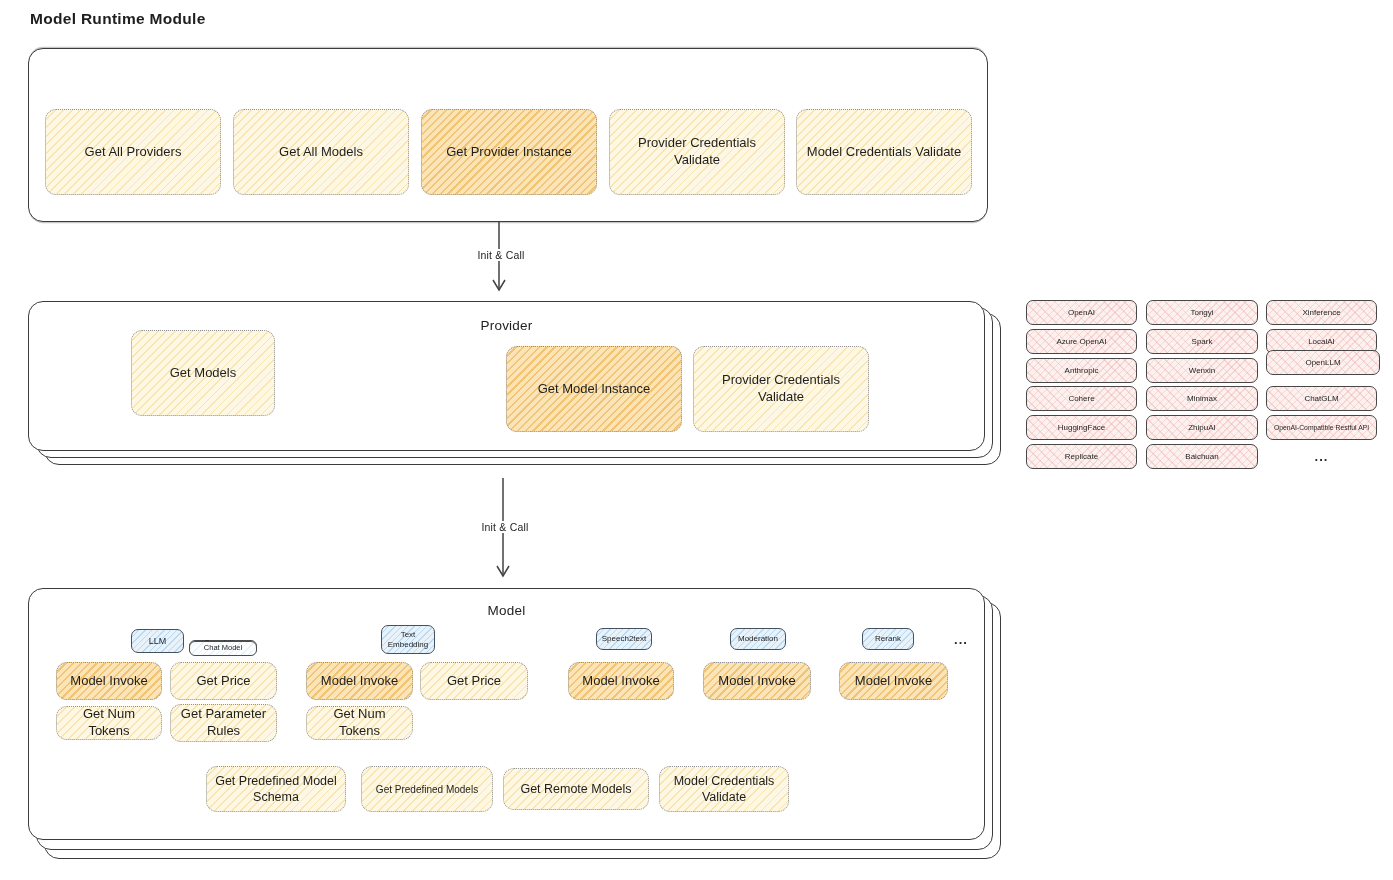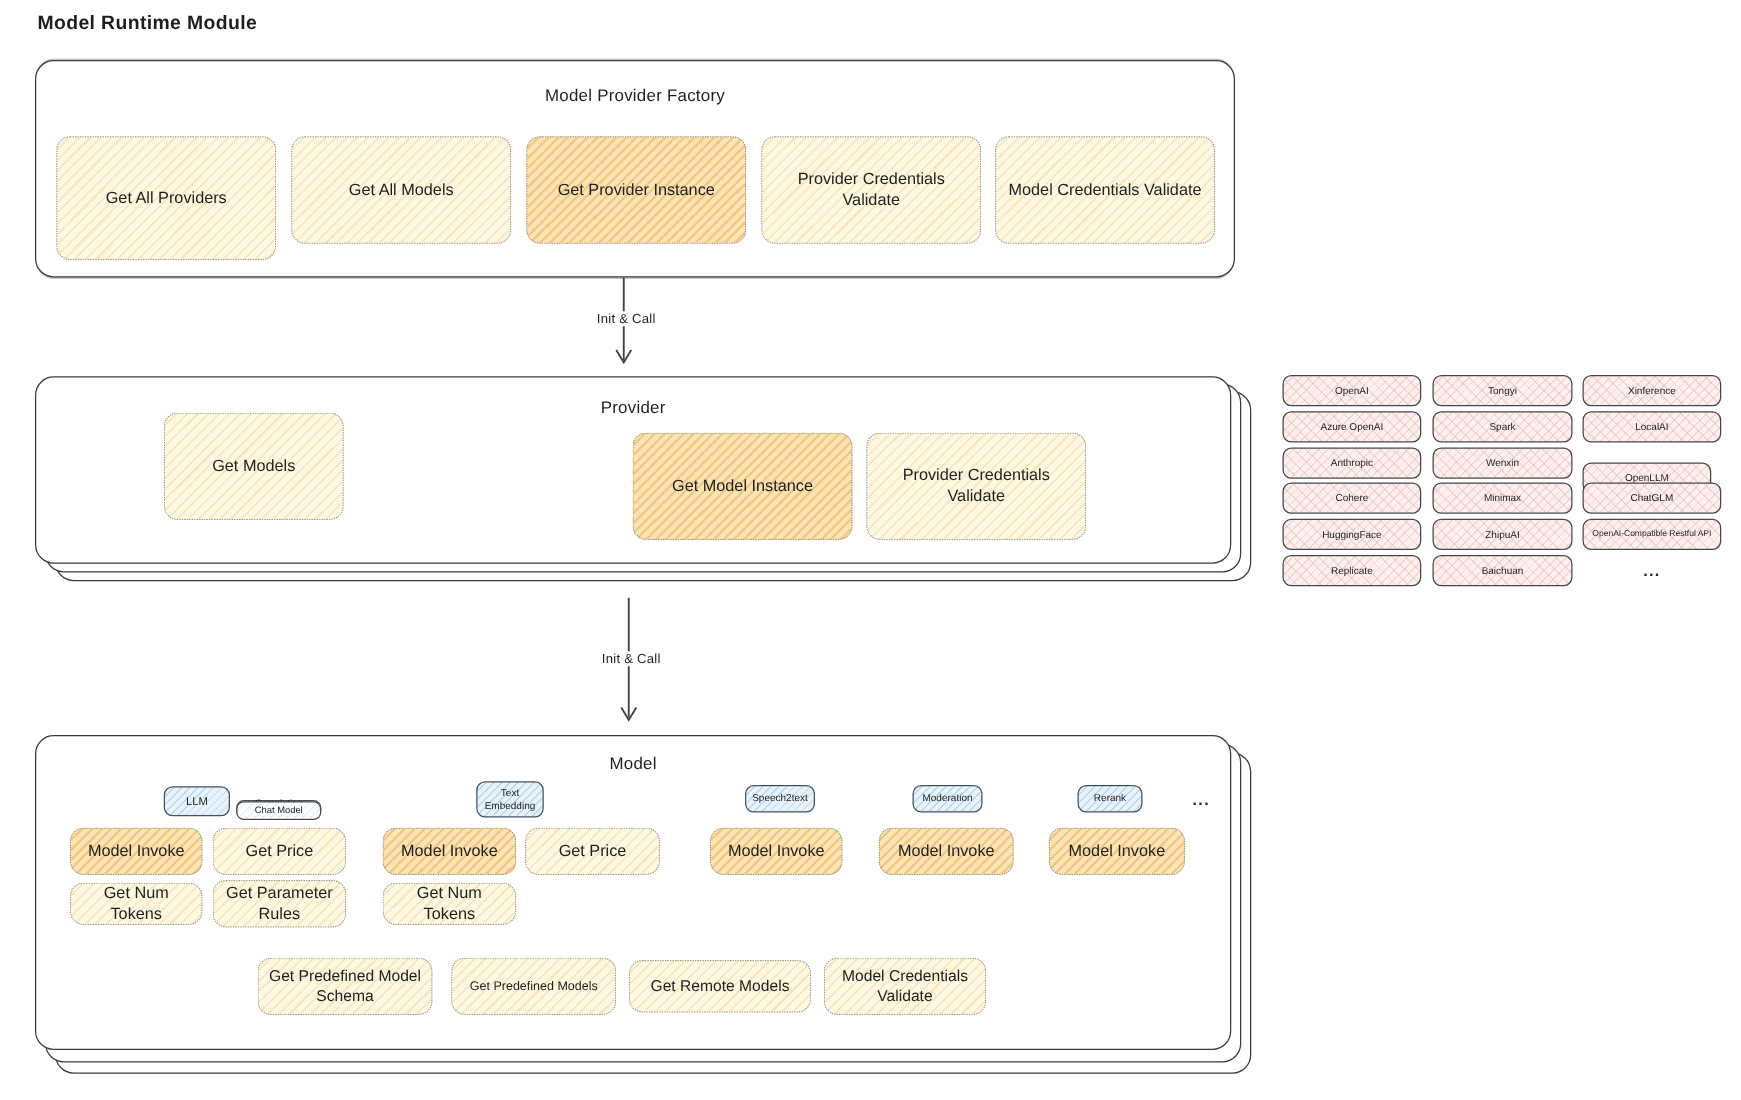--- a/index.html
+++ b/index.html
@@ -59,22 +59,21 @@
   }
 </style>
 </head>
 <body>
 
 <div class="canvas">
 
   <div class="diagram-title">Model Runtime Module</div>
 
   <div class="big-box shadowed" style="left:28px;top:48px;width:960px;height:174px">
-    <div class="box-title" style="top:20px">Model Provider Factory</div>
-    <div class="op" style="left:16px;top:60px;width:176px;height:99px">Get All Providers</div>
+    <div class="op" style="left:16px;top:60px;width:176px;height:86px">Get All Providers</div>
     <div class="op" style="left:204px;top:60px;width:176px;height:86px">Get All Models</div>
     <div class="op hl" style="left:392px;top:60px;width:176px;height:86px">Get Provider Instance</div>
     <div class="op" style="left:580px;top:60px;width:176px;height:86px">Provider Credentials Validate</div>
     <div class="op" style="left:767px;top:60px;width:176px;height:86px">Model Credentials Validate</div>
   </div>
 
   <svg class="arrow" style="left:490px;top:222px" width="18" height="74">
     <line x1="9" y1="0" x2="9" y2="66" stroke="#424242" stroke-width="1.5"></line>
     <path d="M3 58 L9 68 L15 58" fill="none" stroke="#424242" stroke-width="1.5"></path>
   </svg>
@@ -90,21 +89,21 @@
   </div>
 
   <div class="pill" style="left:1026px;top:300px;width:111px;height:25px">OpenAI</div>
   <div class="pill" style="left:1146px;top:300px;width:112px;height:25px">Tongyi</div>
   <div class="pill" style="left:1266px;top:300px;width:111px;height:25px">Xinference</div>
   <div class="pill" style="left:1026px;top:329px;width:111px;height:25px">Azure OpenAI</div>
   <div class="pill" style="left:1146px;top:329px;width:112px;height:25px">Spark</div>
   <div class="pill" style="left:1266px;top:329px;width:111px;height:25px">LocalAI</div>
   <div class="pill" style="left:1026px;top:358px;width:111px;height:25px">Anthropic</div>
   <div class="pill" style="left:1146px;top:358px;width:112px;height:25px">Wenxin</div>
-  <div class="pill" style="left:1266px;top:370px;width:103px;height:25px">OpenLLM</div>
+  <div class="pill" style="left:1266px;top:350px;width:114px;height:25px">OpenLLM</div>
   <div class="pill" style="left:1026px;top:386px;width:111px;height:25px">Cohere</div>
   <div class="pill" style="left:1146px;top:386px;width:112px;height:25px">Minimax</div>
   <div class="pill" style="left:1266px;top:386px;width:111px;height:25px">ChatGLM</div>
   <div class="pill" style="left:1026px;top:415px;width:111px;height:25px">HuggingFace</div>
   <div class="pill" style="left:1146px;top:415px;width:112px;height:25px">ZhipuAI</div>
   <div class="pill xs" style="left:1266px;top:415px;width:111px;height:25px">OpenAI-Compatible Restful API</div>
   <div class="pill" style="left:1026px;top:444px;width:111px;height:25px">Replicate</div>
   <div class="pill" style="left:1146px;top:444px;width:112px;height:25px">Baichuan</div>
   <div class="ellipsis" style="left:1266px;top:444px;width:111px;height:25px">...</div>
 

